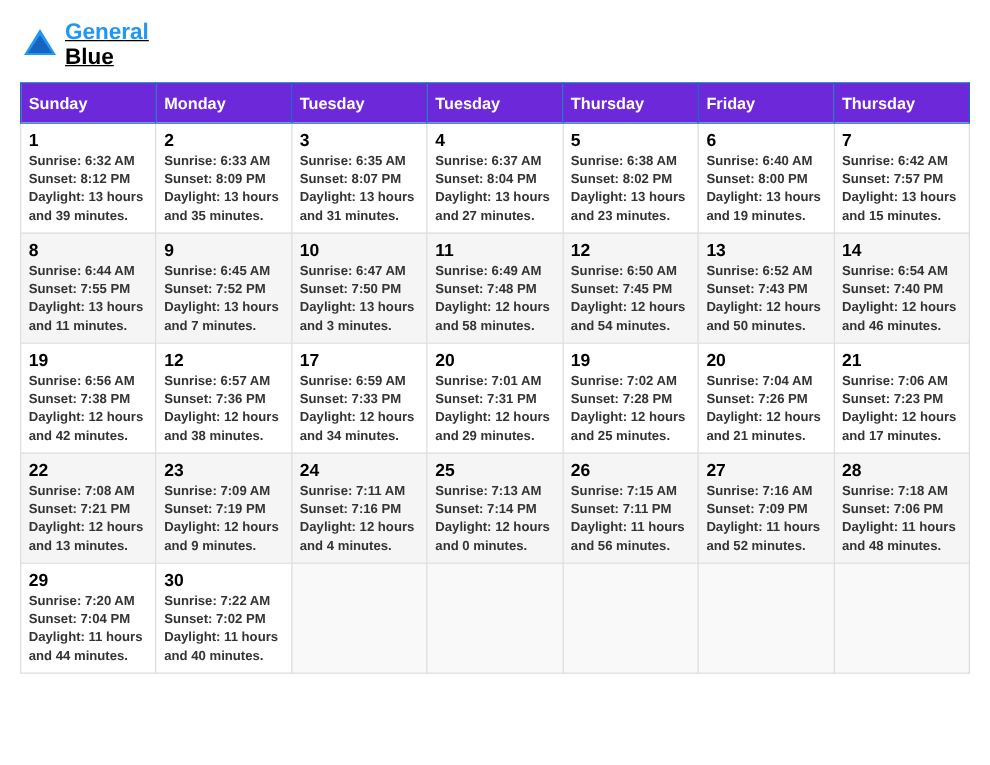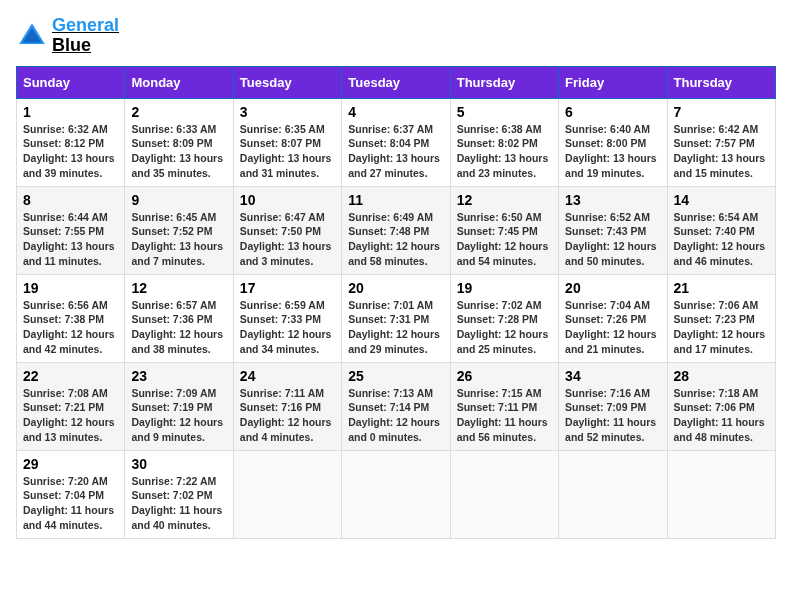--- a/index.html
+++ b/index.html
@@ -230,21 +230,21 @@
         </td>
         <td>
           <span class="day-num">25</span>
           <div class="day-info">Sunrise: 7:13 AM<br>Sunset: 7:14 PM<br>Daylight: 12 hours<br>and 0 minutes.</div>
         </td>
         <td>
           <span class="day-num">26</span>
           <div class="day-info">Sunrise: 7:15 AM<br>Sunset: 7:11 PM<br>Daylight: 11 hours<br>and 56 minutes.</div>
         </td>
         <td>
-          <span class="day-num">34</span>
+          <span class="day-num">27</span>
           <div class="day-info">Sunrise: 7:16 AM<br>Sunset: 7:09 PM<br>Daylight: 11 hours<br>and 52 minutes.</div>
         </td>
         <td>
           <span class="day-num">28</span>
           <div class="day-info">Sunrise: 7:18 AM<br>Sunset: 7:06 PM<br>Daylight: 11 hours<br>and 48 minutes.</div>
         </td>
       </tr>
       <tr>
         <td>
           <span class="day-num">29</span>

